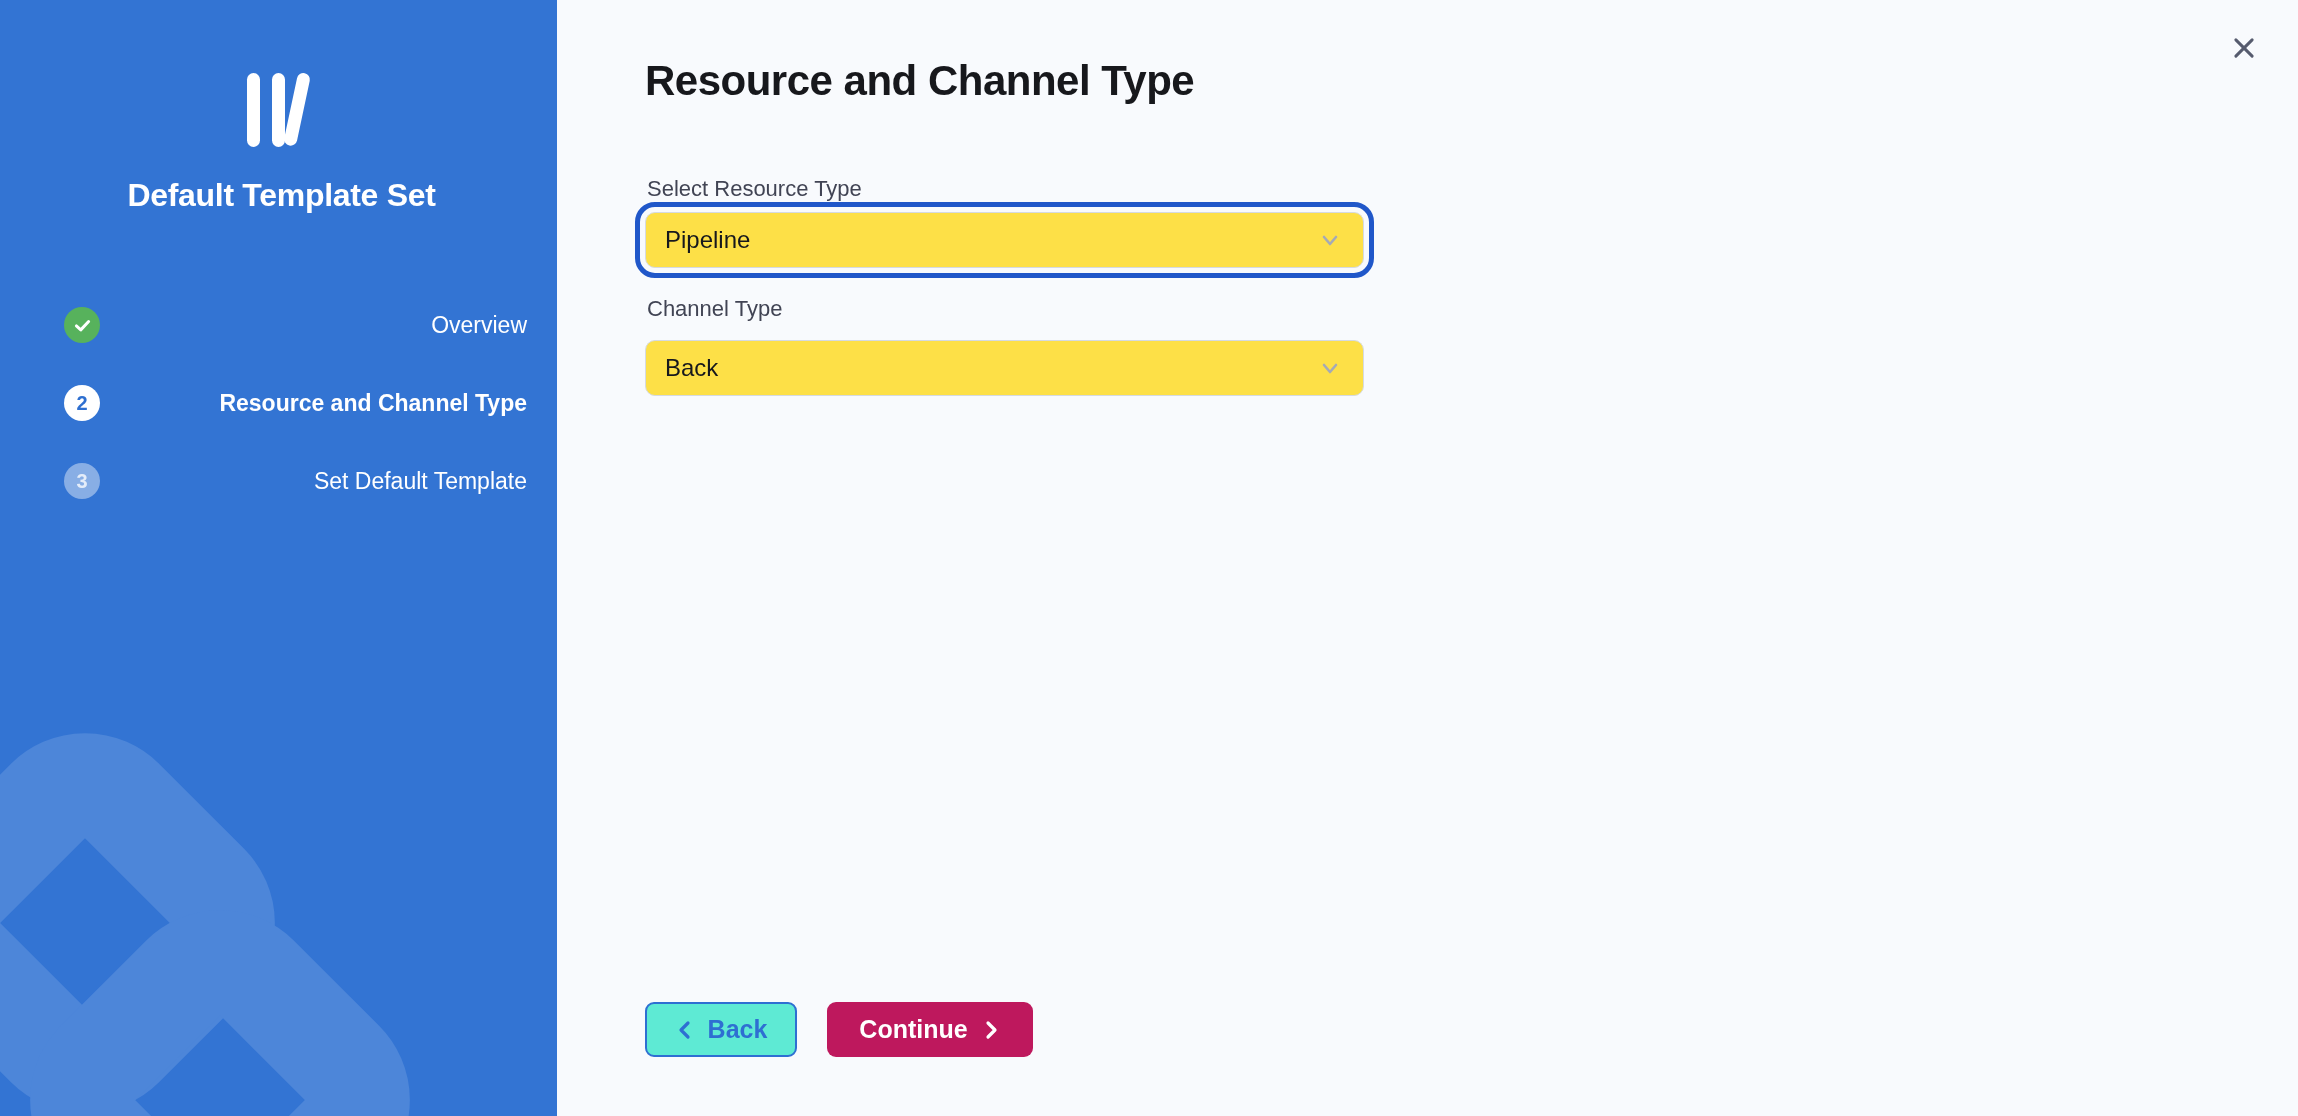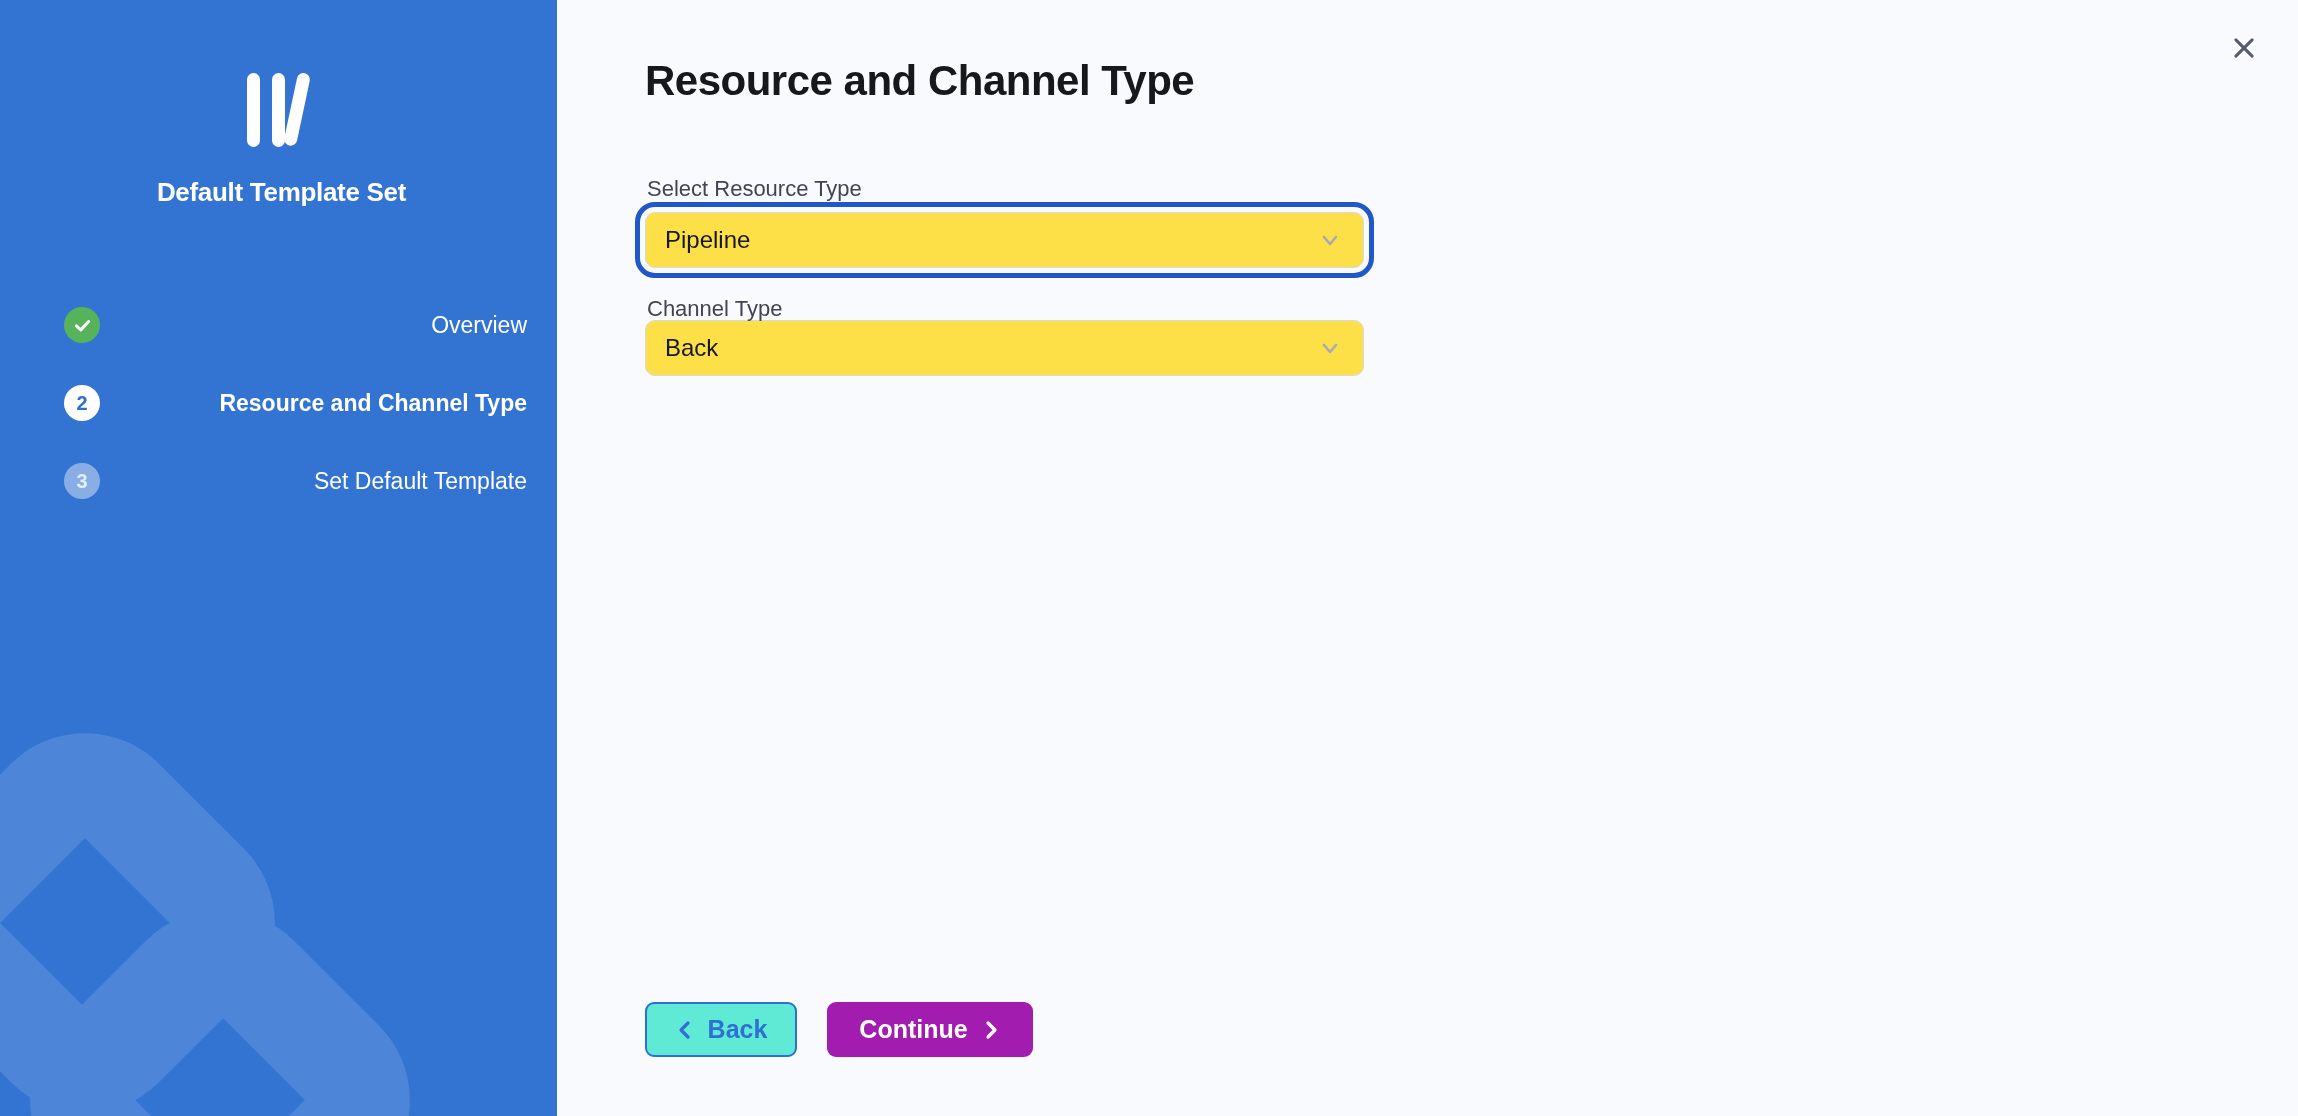--- a/index.html
+++ b/index.html
@@ -61,21 +61,21 @@
   .logo-bar.lean {
     transform: rotate(12deg);
     transform-origin: 50% 8%;
   }
   .sidebar-title {
     position: absolute;
     top: 177px; left: 0;
     width: 100%;
     text-align: center;
     color: #ffffff;
-    font-size: 26px;
+    font-size: 32px;
     font-weight: 700;
     letter-spacing: -0.3px;
     padding-left: 6px;
   }
   .steps {
     position: absolute;
     top: 307px;
     left: 64px;
     right: 30px;
   }
@@ -160,21 +160,21 @@
   .select .select-value {
     font-size: 24px;
     color: #16181d;
   }
   .select.focused {
     outline: 5px solid #2057c9;
     outline-offset: 5px;
   }
   .select + .field-label {
     margin-top: 30px;
-    margin-bottom: 0;
+    margin-bottom: 20px;
   }
   .footer {
     position: absolute;
     left: 88px; top: 1002px;
     display: flex;
     gap: 30px;
   }
   .btn {
     height: 55px;
     border-radius: 9px;
@@ -188,21 +188,21 @@
     cursor: pointer;
   }
   .btn-back {
     width: 152px;
     background: #5eead4;
     border: 2px solid #2e6fd2;
     color: #2e6fd2;
   }
   .btn-continue {
     width: 206px;
-    background: #a21caf;
+    background: #be185d;
     border: none;
     color: #ffffff;
   }
   .icon { display: block; }
 </style>
 </head>
 <body>
 
 <div class="app">
 

